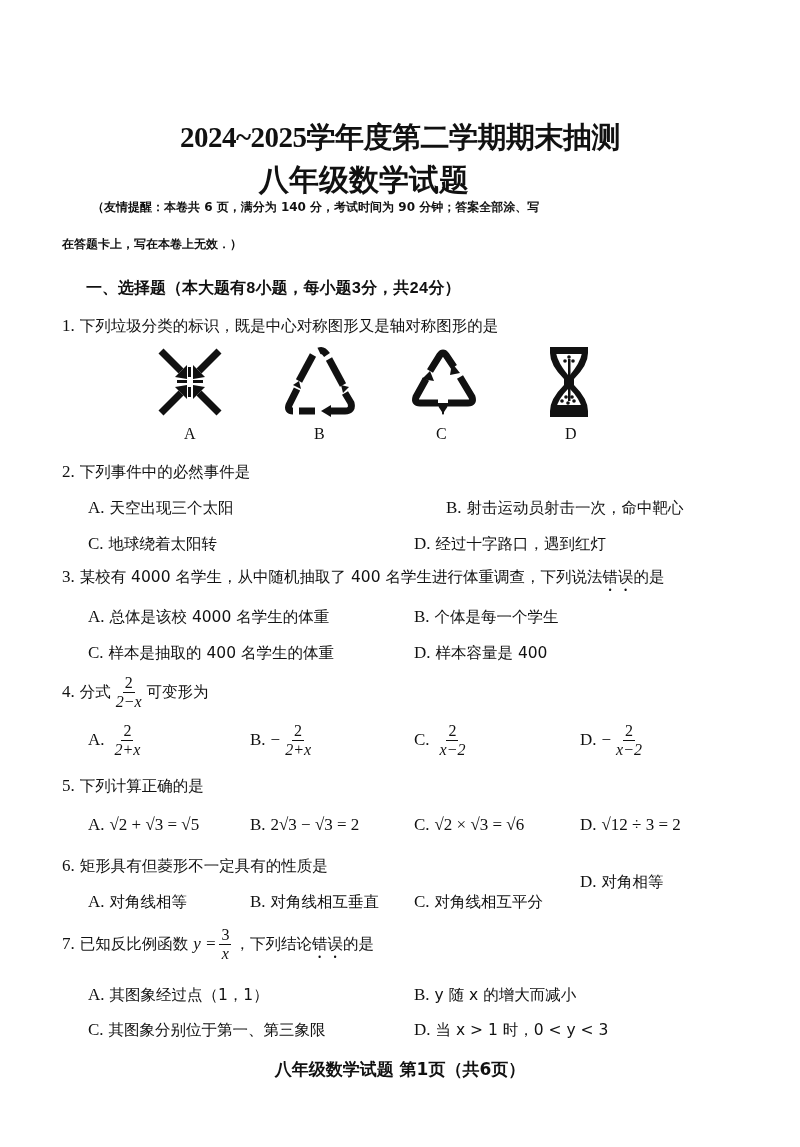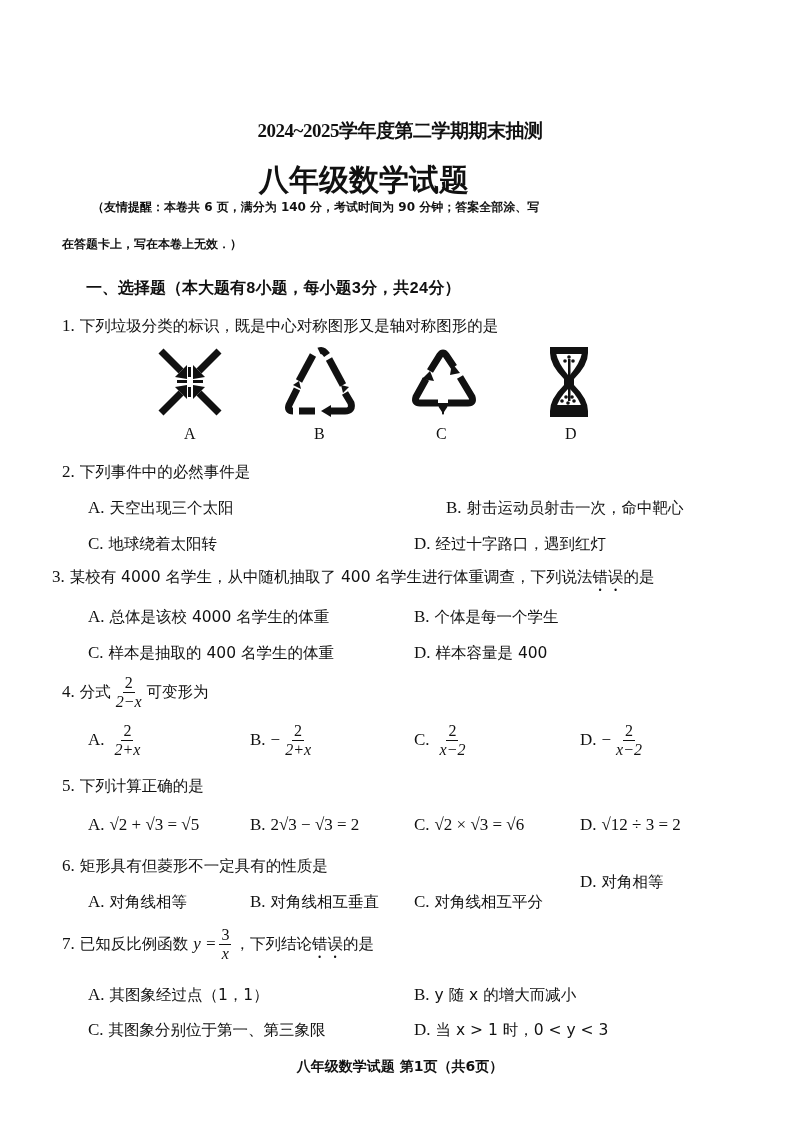--- a/index.html
+++ b/index.html
@@ -1,33 +1,33 @@
 <!DOCTYPE html>
 <html><head>
 <meta charset="utf-8">
 <style>
   html,body{margin:0;padding:0;background:#fff;}
   body{width:800px;height:1147px;position:relative;overflow:hidden;
        font-family:"DejaVu Serif","Liberation Serif",serif;color:#111;}
   .abs{position:absolute;white-space:nowrap;}
-  .title1{left:0;width:800px;text-align:center;top:118px;font-size:19px;font-weight:bold;letter-spacing:-0.5px;font-family:"Liberation Serif","DejaVu Serif",serif;}
+  .title1{left:0;width:800px;text-align:center;top:118px;font-size:29px;font-weight:bold;letter-spacing:-0.5px;font-family:"Liberation Serif","DejaVu Serif",serif;}
   .title2{left:0;width:728px;text-align:center;top:160px;font-size:30px;font-weight:bold;font-family:"DejaVu Sans","Liberation Sans",sans-serif;}
   .note{font-size:12px;font-weight:bold;font-family:"DejaVu Sans","Liberation Sans",sans-serif;}
   .sec{font-size:16px;font-weight:bold;font-family:Liberation Mono, monospace;margin-left:24px;}
   .q{font-size:15.5px;font-family:"DejaVu Sans","Liberation Sans",sans-serif;}
   .opt{font-size:15.5px;font-family:"DejaVu Sans","Liberation Sans",sans-serif;}
   .lbl{font-family:"Liberation Serif","DejaVu Serif",serif;font-size:17px;}
   .frac{display:inline-flex;flex-direction:column;align-items:center;vertical-align:middle;font-family:"Liberation Serif","DejaVu Serif",serif;font-size:16px;line-height:18px;margin:0 3px;}
   .frac .num{padding:0 2px;border-bottom:1.5px solid #111;}
   .frac .den{padding:0 2px;}
   .it{font-style:italic;}
   .math{font-family:"Liberation Serif","DejaVu Serif",serif;font-size:17px;}
   .fig{position:absolute;}
   .figlbl{position:absolute;font-family:"Liberation Serif","DejaVu Serif",serif;font-size:16px;}
-  .footer{left:0;width:800px;text-align:center;top:1058px;font-size:14px;font-weight:bold;font-family:"DejaVu Sans","Liberation Sans",sans-serif;}
+  .footer{left:0;width:800px;text-align:center;top:1058px;font-size:17px;font-weight:bold;font-family:"DejaVu Sans","Liberation Sans",sans-serif;}
   .dots{text-emphasis:dot;-webkit-text-emphasis:dot;text-emphasis-position:under;-webkit-text-emphasis-position:under;}
 </style>
 </head>
 <body>
 
 <div class="abs title1">2024~2025学年度第二学期期末抽测</div>
 <div class="abs title2">八年级数学试题</div>
 <div class="abs note" style="left:92px;top:199px;">（友情提醒：本卷共 6 页，满分为 140 分，考试时间为 90 分钟；答案全部涂、写</div>
 <div class="abs note" style="left:62px;top:236px;">在答题卡上，写在本卷上无效．）</div>
 
@@ -118,21 +118,21 @@
 
 <div class="abs q" style="left:62px;top:462px;">
   <span class="lbl">2.</span>
   <span>下列事件中的必然事件是</span>
 </div>
 <div class="abs opt" style="left:88px;top:498px;"><span class="lbl">A.</span> <span>天空出现三个太阳</span></div>
 <div class="abs opt" style="left:414px;top:498px;margin-left:32px;"><span class="lbl">B.</span> <span>射击运动员射击一次，命中靶心</span></div>
 <div class="abs opt" style="left:88px;top:534px;"><span class="lbl">C.</span> <span>地球绕着太阳转</span></div>
 <div class="abs opt" style="left:414px;top:534px;"><span class="lbl">D.</span> <span>经过十字路口，遇到红灯</span></div>
 
-<div class="abs q" style="left:52px;top:567px;">
+<div class="abs q" style="left:62px;top:567px;">
   <span class="lbl">3.</span>
   <span>某校有 4000 名学生，从中随机抽取了 400 名学生进行体重调查，下列说法</span><span class="dots">错误</span><span>的是</span>
 </div>
 <div class="abs opt" style="left:88px;top:607px;"><span class="lbl">A.</span> <span>总体是该校 4000 名学生的体重</span></div>
 <div class="abs opt" style="left:414px;top:607px;"><span class="lbl">B.</span> <span>个体是每一个学生</span></div>
 <div class="abs opt" style="left:88px;top:643px;"><span class="lbl">C.</span> <span>样本是抽取的 400 名学生的体重</span></div>
 <div class="abs opt" style="left:414px;top:643px;"><span class="lbl">D.</span> <span>样本容量是 400</span></div>
 
 <div class="abs q" style="left:62px;top:674px;">
   <span class="lbl">4.</span>

